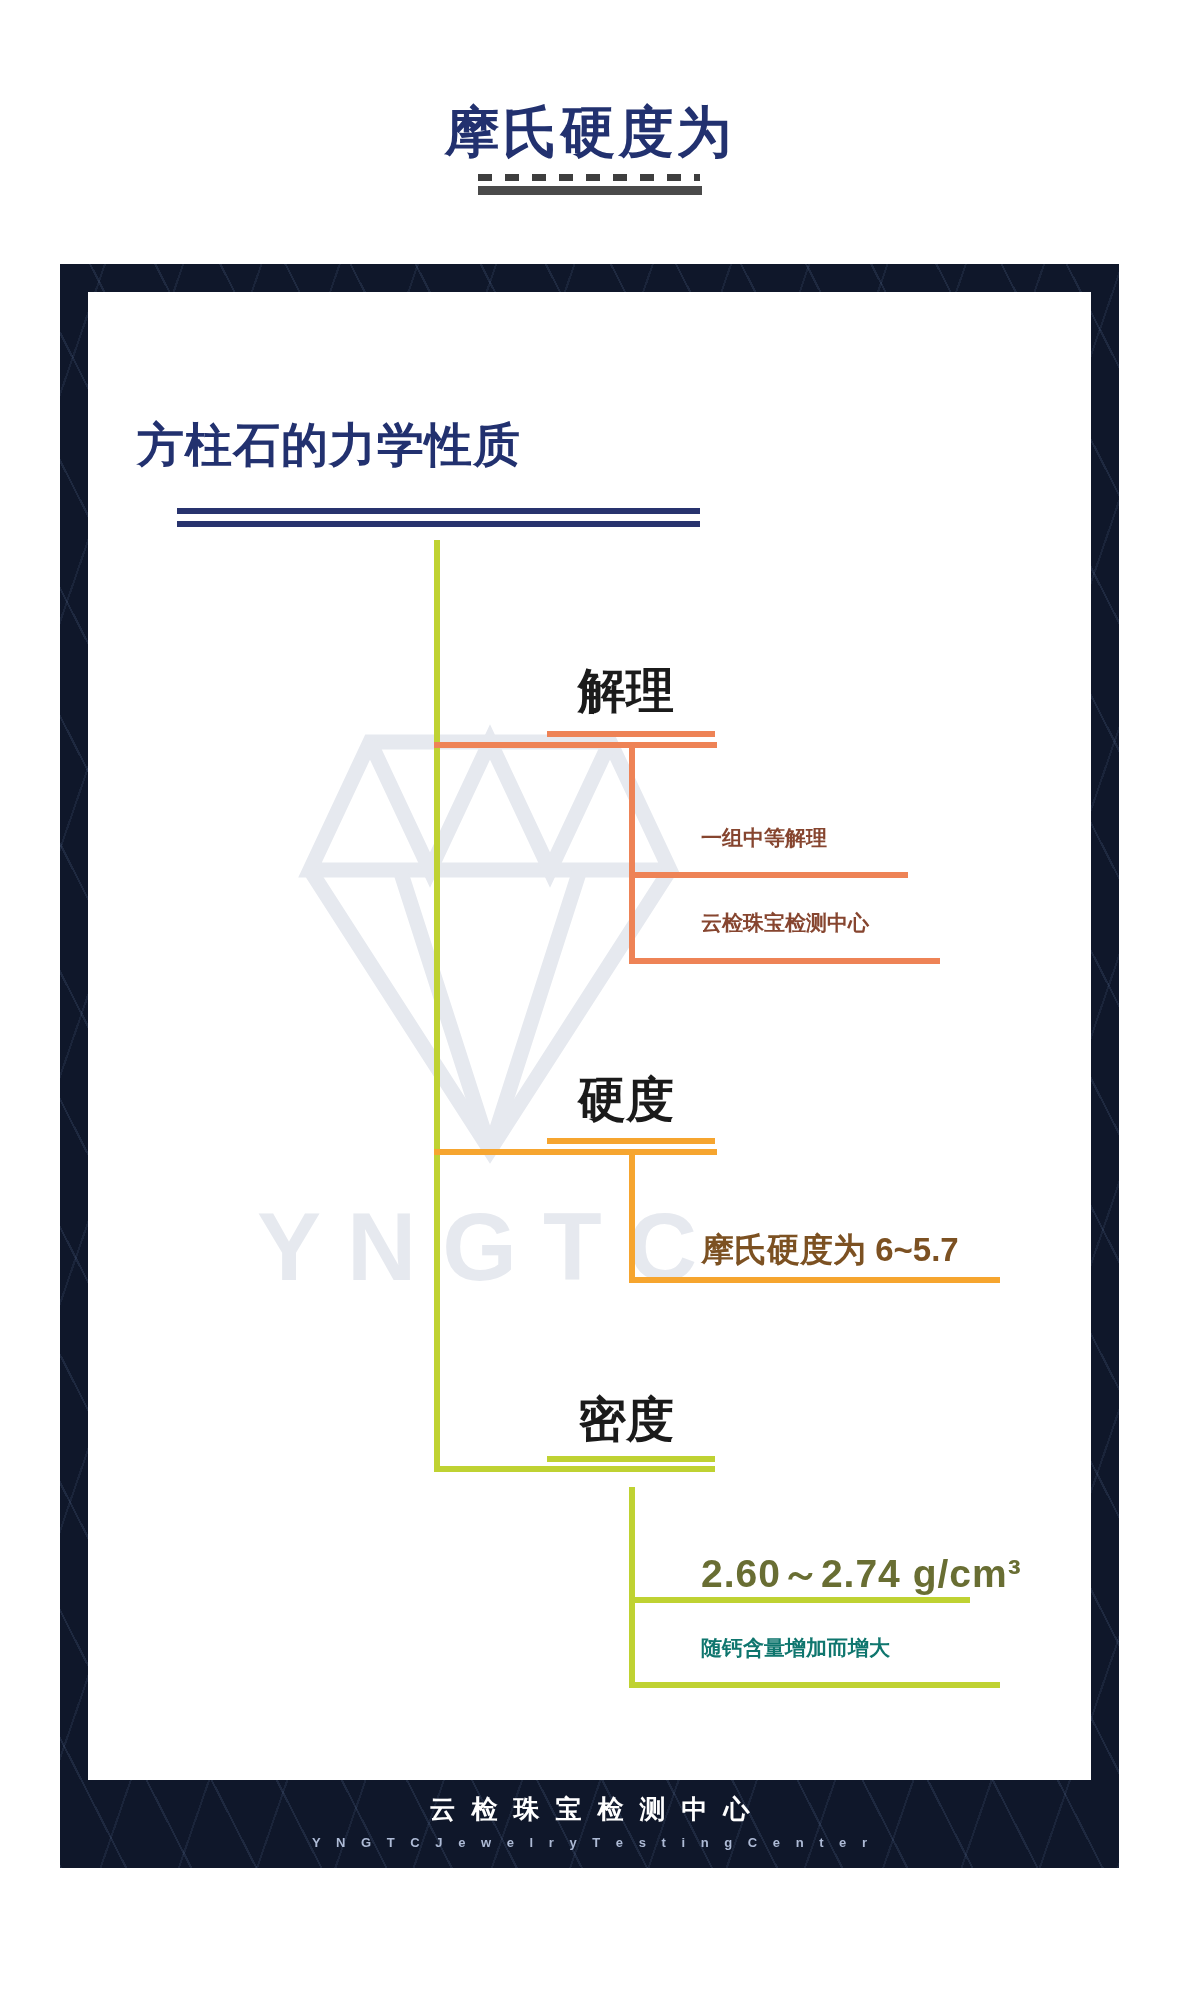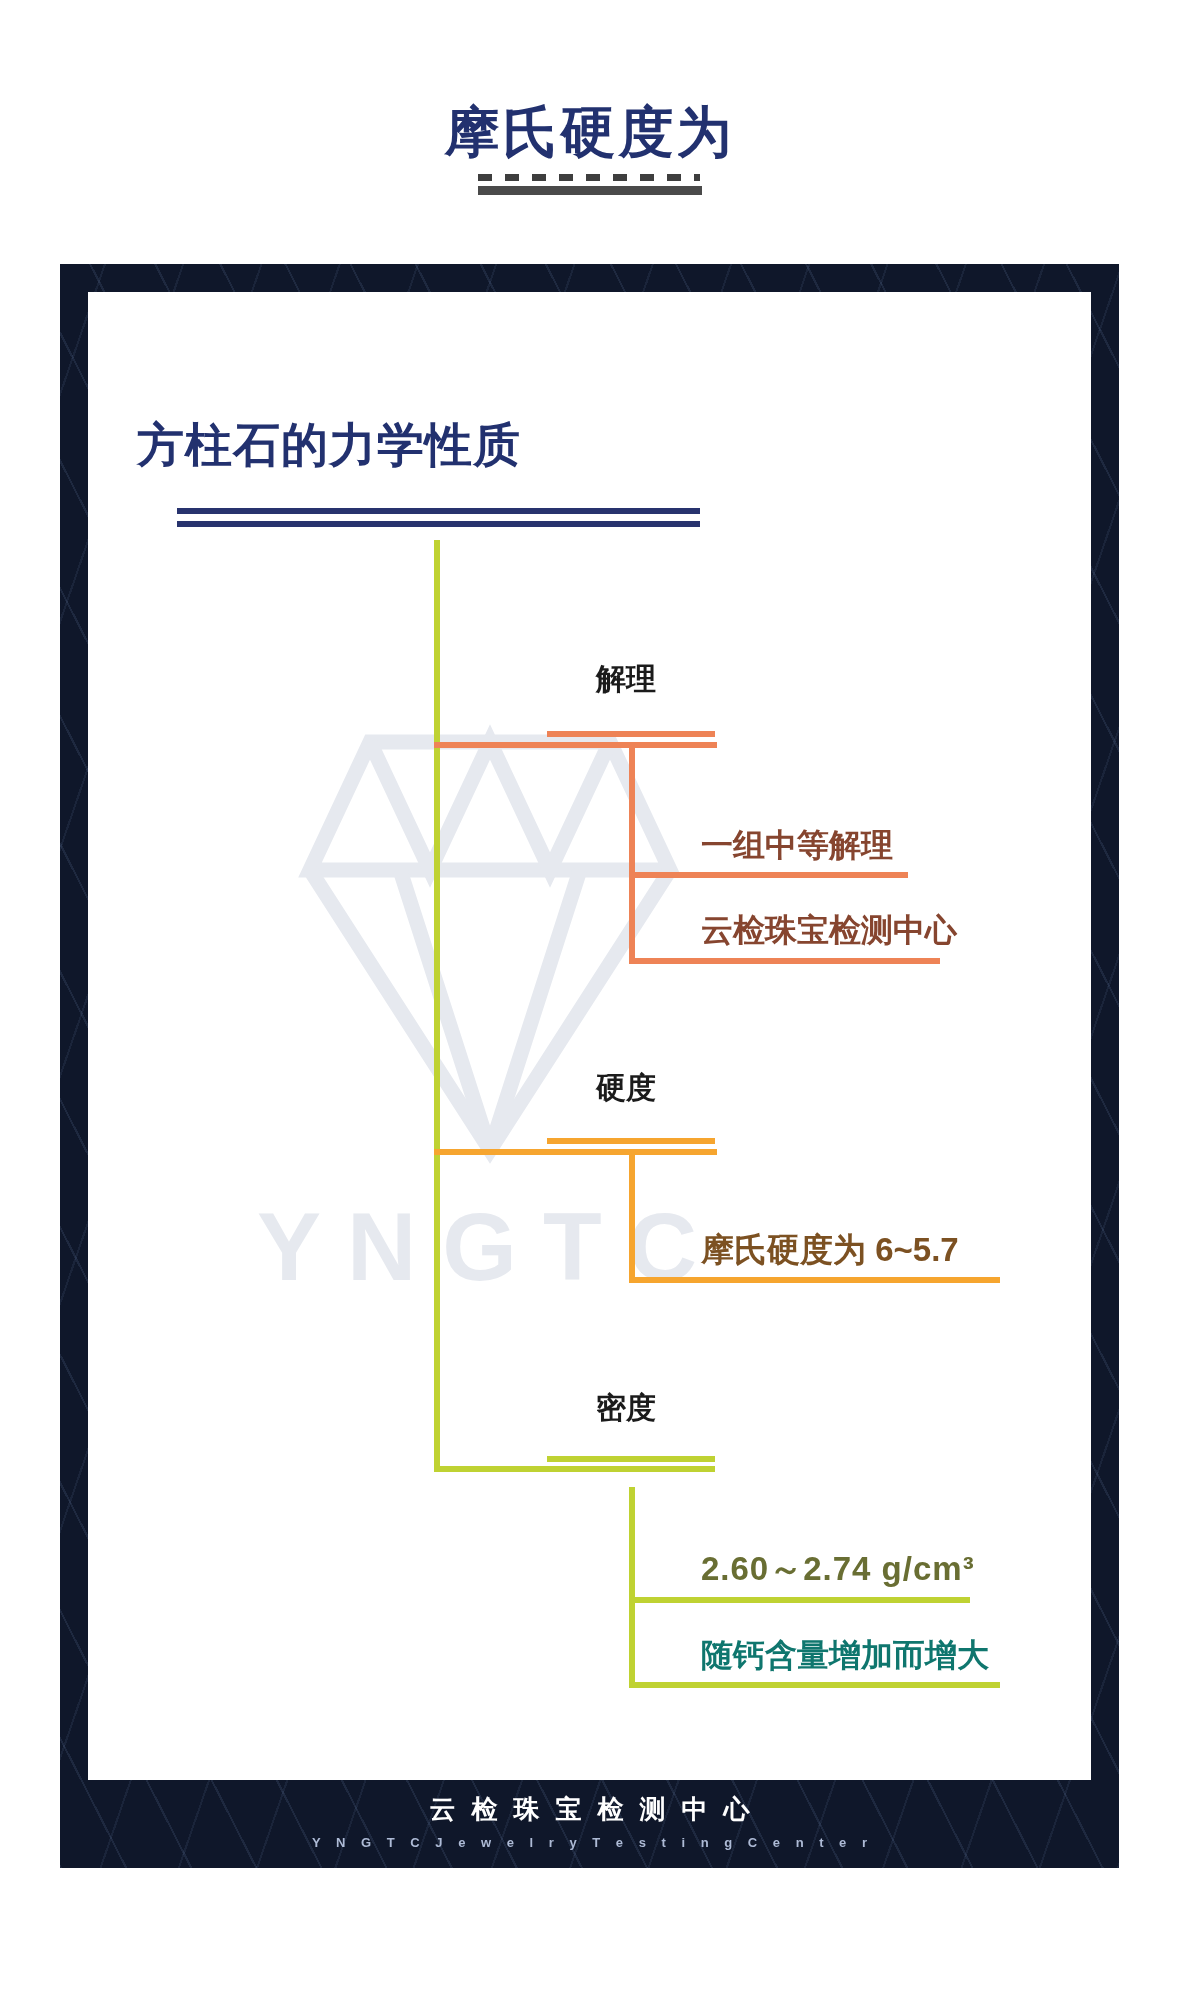--- a/index.html
+++ b/index.html
@@ -67,33 +67,33 @@
   .c-amber{background:#f6a52f;}
   .c-green{background:#bfd232;}
 
   .heading{
     position:absolute;left:137px;top:414px;width:600px;
     font-size:47px;font-weight:bold;color:#22316f;letter-spacing:1px;
   }
 
   .section-label{
     position:absolute;left:546px;width:160px;text-align:center;
-    font-size:30px;font-weight:bold;color:#1b1b1b;
+    font-size:48px;font-weight:bold;color:#1b1b1b;
   }
   .pos-cleavage{top:659px;}
   .pos-hardness{top:1068px;}
   .pos-density{top:1388px;}
 
   .item-label{
-    position:absolute;left:701px;font-size:32px;font-weight:bold;white-space:nowrap;
+    position:absolute;left:701px;font-size:21px;font-weight:bold;white-space:nowrap;
   }
   .pos-item-c1{top:824px;color:#86452f;}
   .pos-item-c2{top:909px;color:#86452f;}
   .pos-item-h1{top:1228px;color:#7c5122;font-size:33px;}
-  .pos-item-d1{top:1547px;color:#696e33;font-size:33px;letter-spacing:1px;}
+  .pos-item-d1{top:1547px;color:#696e33;font-size:39px;letter-spacing:1px;}
   .pos-item-d2{top:1634px;color:#0f766e;}
 </style>
 </head>
 <body>
 
 <div class="page">
 
   <div class="title-block">
     <div class="title-text">摩氏硬度为</div>
     <div class="title-dashes"></div>

